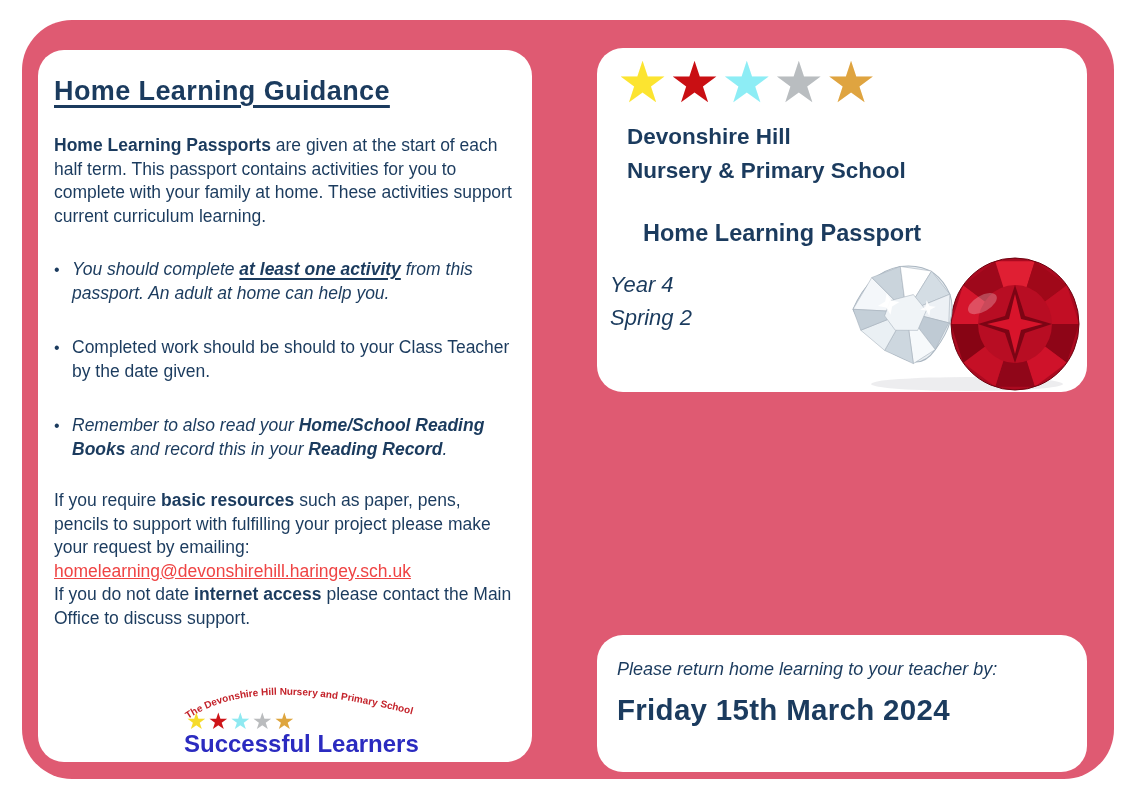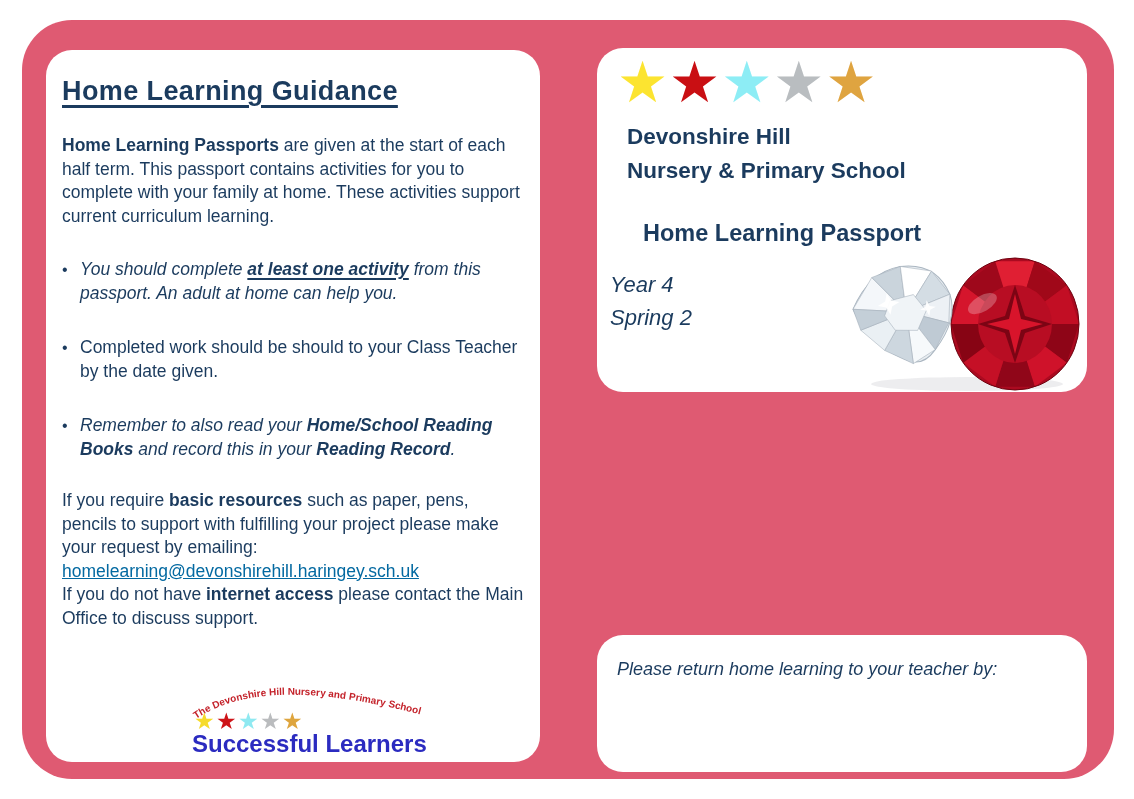--- a/index.html
+++ b/index.html
@@ -1,20 +1,20 @@
 <!DOCTYPE html>
 <html><head>
 <meta charset="utf-8">
 <style>
   html,body{margin:0;padding:0;}
   body{width:1134px;height:799px;background:#ffffff;font-family:"Liberation Sans",sans-serif;position:relative;overflow:hidden;}
   .page{position:absolute;inset:0;}
   .frame{position:absolute;left:22px;top:20px;width:1092px;height:759px;border-radius:50px;background:#df5a72;}
   .panel{position:absolute;background:#ffffff;border-radius:26px;color:#1b3b5e;}
-  .panel-left{left:46px;top:50px;width:494px;height:712px;box-sizing:border-box;padding:26px 14px 0 16px;}
+  .panel-left{left:38px;top:50px;width:494px;height:712px;box-sizing:border-box;padding:26px 14px 0 16px;}
   .panel-top-right{left:597px;top:48px;width:490px;height:344px;}
   .panel-bottom-right{left:597px;top:635px;width:490px;height:137px;box-sizing:border-box;padding:24px 20px 0 20px;}
   .heading{font-size:27px;font-weight:bold;letter-spacing:.4px;text-decoration:underline;text-decoration-thickness:3px;text-underline-offset:5px;margin:0;}
   .body-text{font-size:17.5px;line-height:23.5px;margin:0;}
   .intro{margin-top:27px;}
   .bullets{margin-top:30px;}
   .bullet{display:flex;margin-bottom:31px;}
   .bullet:last-child{margin-bottom:0;}
   .dot{flex:0 0 12px;margin-right:6px;font-size:16px;line-height:23px;}
   .italic{font-style:italic;}
@@ -51,22 +51,22 @@
         <span class="dot">•</span>
         <span class="body-text">Completed work should be should to your Class Teacher by the date given.</span>
       </div>
       <div class="bullet">
         <span class="dot">•</span>
         <span class="body-text italic"><span>Remember to also read your </span><b>Home/School Reading Books</b><span> and record this in your </span><b>Reading Record</b><span>.</span></span>
       </div>
     </div>
 
     <p class="body-text resources"><span>If you require </span><b>basic resources</b><span> such as paper, pens, pencils to support with fulfilling your project please make your request by emailing:</span><br>
-      <a href="#" class="email-link" style="color: #0369a1;">homelearning@devonshirehill.haringey.sch.uk</a><br>
-      <span>If you do not have </span><b>internet access</b><span> please contact the Main Office to discuss support.</span></p>
+      <a href="#" class="email-link" style="color: #ef4444;">homelearning@devonshirehill.haringey.sch.uk</a><br>
+      <span>If you do not date </span><b>internet access</b><span> please contact the Main Office to discuss support.</span></p>
 
     <svg class="logo" viewBox="0 0 250 76">
       <defs>
         <path id="arcPath" d="M 10 38 C 60 4 140 8 244 36" fill="none"></path>
       </defs>
       <text font-size="10" font-weight="bold" fill="#c4232b">
         <textPath href="#arcPath">The Devonshire Hill Nursery and Primary School</textPath>
       </text>
       <g font-family="DejaVu Sans, sans-serif" font-size="23">
         <text x="8" y="48" fill="#f6db2b">★</text>
@@ -131,14 +131,15 @@
           <polygon points="-14,-18 10,-20 20,-2 8,16 -14,12 -22,-4" fill="#f0f4f7"></polygon>
         </g>
         <path d="M -16,-26 l 3,8 8,3 -8,3 -3,8 -3,-8 -8,-3 8,-3 z" fill="#ffffff" opacity="0.95"></path>
         <path d="M 22,-12 l 2,6 6,2 -6,2 -2,6 -2,-6 -6,-2 6,-2 z" fill="#ffffff" opacity="0.9"></path>
       </g>
     </svg>
   </div>
 
   <div class="panel panel-bottom-right">
     <p class="return-label">Please return home learning to your teacher by:</p>
+    <p class="return-date">Friday 15th March 2024</p>
   </div>
 </div>
 
 </body></html>

